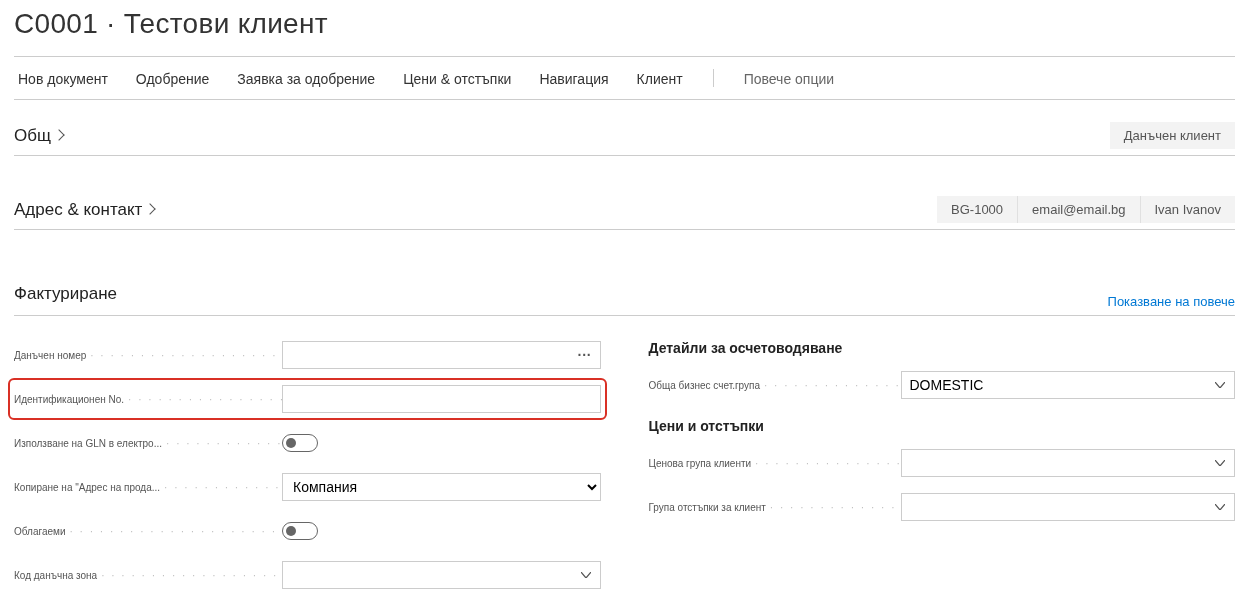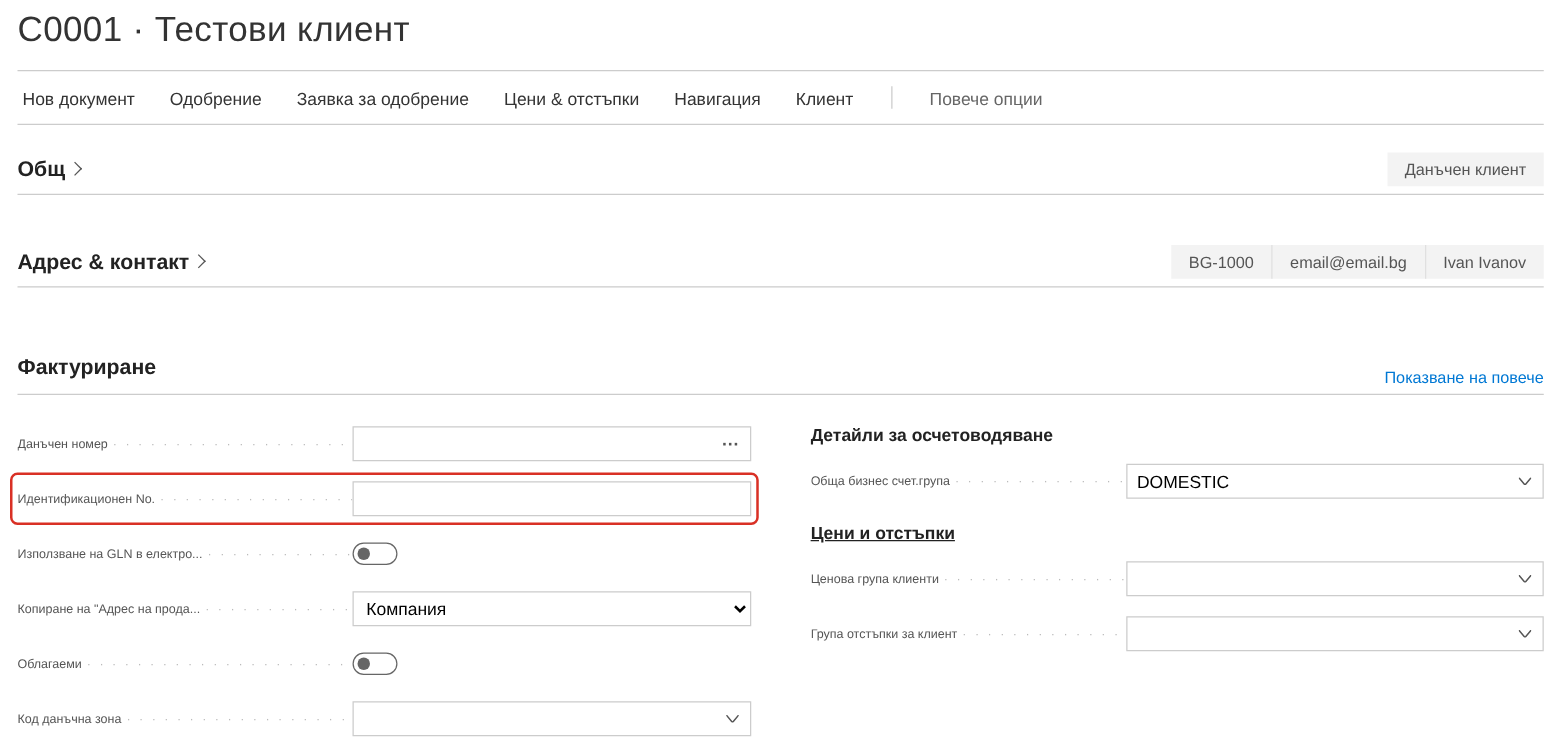--- a/index.html
+++ b/index.html
@@ -50,21 +50,21 @@
       align-items: center;
       justify-content: space-between;
       border-bottom: 1px solid #ccc;
       padding-bottom: 6px;
       margin-bottom: 24px;
     }
     .section-title {
       display: flex;
       align-items: center;
       font-size: 17px;
-      font-weight: 700;
+      font-weight: 400;
       color: #222;
       cursor: pointer;
     }
     .chevron {
       display: inline-block;
       width: 8px;
       height: 8px;
       border-right: 1.7px solid #555;
       border-bottom: 1.7px solid #555;
       transform: rotate(-45deg);
@@ -210,21 +210,20 @@
     }
     .subsection-header {
       font-size: 14px;
       font-weight: 600;
       color: #222;
       margin-bottom: 14px;
       margin-top: 0;
     }
     .subsection-header.spaced {
       margin-top: 18px;
-      text-decoration: underline;
     }
     .right-label {
       width: 252px;
     }
   </style>
 </head>
 <body>
 
 <h1 class="page-title">C0001 · Тестови клиент</h1>
 

